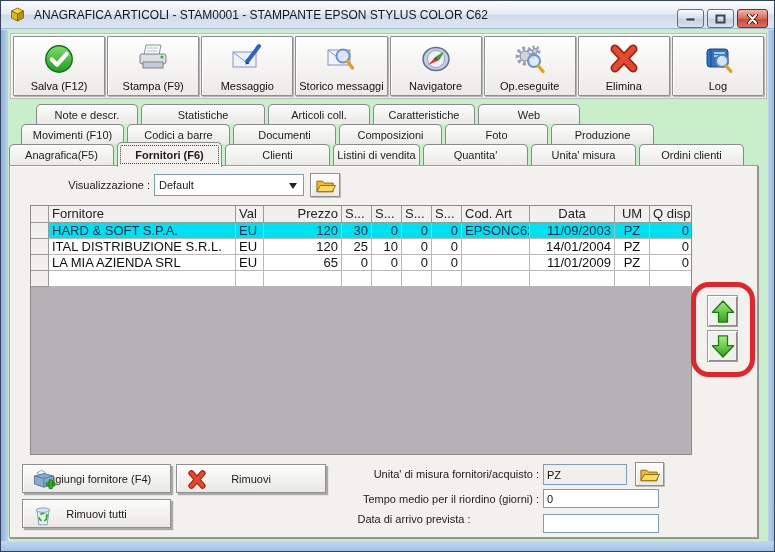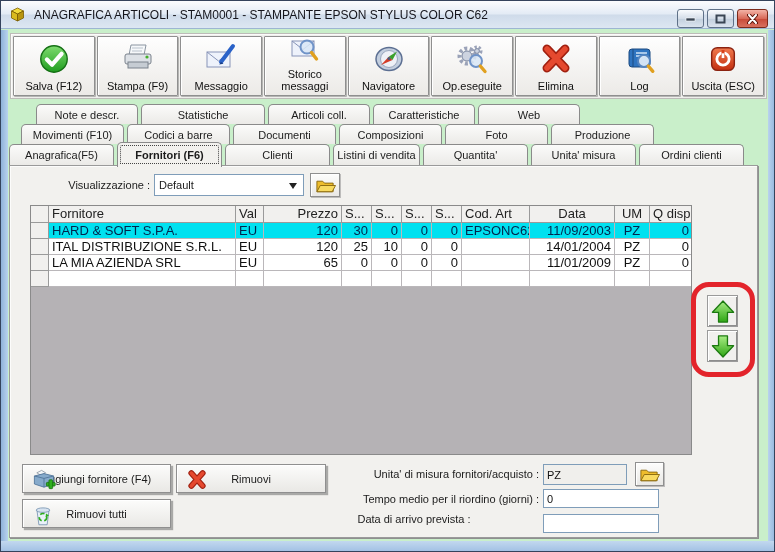--- a/index.html
+++ b/index.html
@@ -207,31 +207,20 @@
       <span class="ticon">
         <svg width="36" height="36" viewBox="0 0 36 36">
             <rect x="7" y="8" width="21" height="18" rx="3" fill="#2f74c0" stroke="#1c4a80"></rect>
             <path d="M11 8 L11 26" stroke="#1c4a80"></path>
             <path d="M14 12 L25 12 M14 15 L25 15" stroke="#cfe2f6" stroke-width="1.4"></path>
             <circle cx="22" cy="20" r="6" fill="#e6f0fa" fill-opacity="0.9" stroke="#5585c0" stroke-width="2"></circle>
             <line x1="26.3" y1="25" x2="30.8" y2="30.3" stroke="#e0a020" stroke-width="3.4" stroke-linecap="round"></line>
           </svg>
       </span>
         <span class="tlabel">Log</span>
-    </div>
-    <div class="tbtn">
-      <span class="ticon">
-        <svg width="34" height="36" viewBox="0 0 36 36">
-            <rect x="6" y="6" width="24" height="24" rx="6" fill="url(#gred)" stroke="#8a2210" stroke-width="1.5"></rect>
-            <circle cx="18" cy="18" r="6.5" fill="none" stroke="#fff" stroke-width="3"></circle>
-            <rect x="16.4" y="8.5" width="3.2" height="7" fill="#d84018"></rect>
-            <rect x="16.6" y="12" width="2.8" height="5" fill="#fff"></rect>
-          </svg>
-      </span>
-        <span class="tlabel">Uscita (ESC)</span>
     </div>
   </div>
 
   <div class="tabrow" style="left:35px;top:103px;height:20px;">
     <div class="tab" style="width:102px">
         <span>Note e descr.</span>
       </div>
     <div class="tab" style="width:124px">
         <span>Statistiche</span>
       </div>

